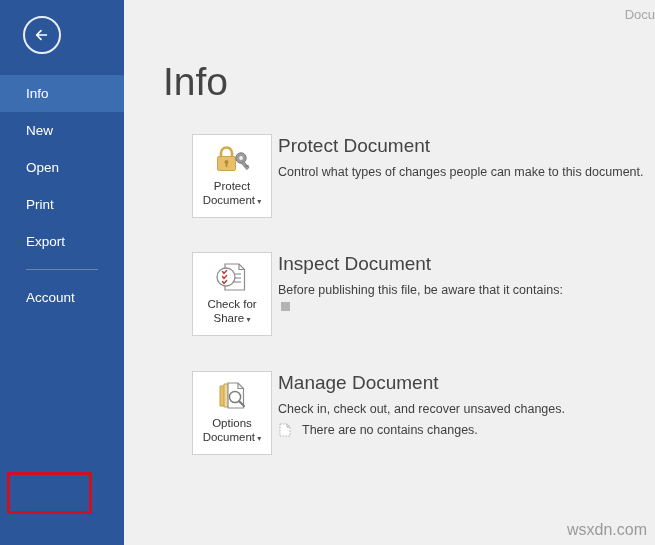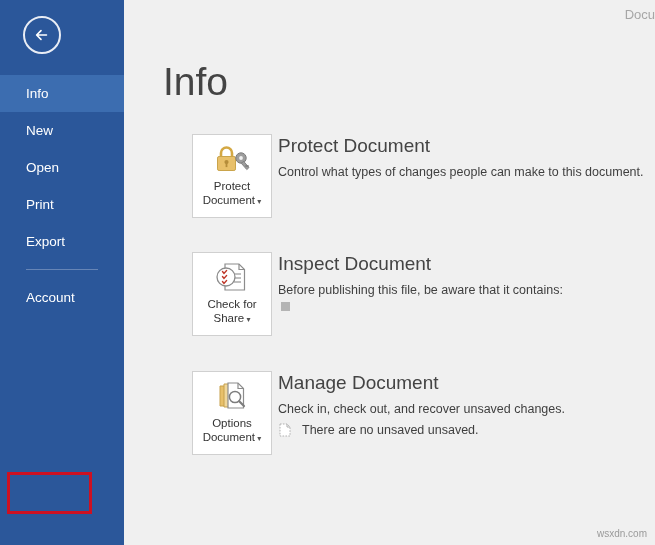--- a/index.html
+++ b/index.html
@@ -173,21 +173,21 @@
   .bullet-doc {
     width: 12px; height: 14px;
     margin-right: 11px;
     margin-left: 1px;
     flex: none;
   }
 
   #watermark {
     position: absolute;
     right: 8px; bottom: 6px;
-    font-size: 10px;
+    font-size: 16px;
     color: #9a9a9a;
   }
 </style>
 </head>
 <body>
 
 <div id="app">
 
   <div id="sidebar">
 
@@ -294,20 +294,20 @@
       <div class="sec-text">
         <div class="sec-head">Manage Document</div>
         <div class="sec-desc">Check in, check out, and recover unsaved changes.</div>
         <div class="bullet-row">
           <span class="bullet-doc">
             <svg width="12" height="14" viewBox="0 0 12 14">
               <path d="M1 1 H8 L11 4 V13 H1 Z" fill="#ffffff" stroke="#b0b0b0" stroke-width="1" stroke-dasharray="1.6 1.3"></path>
               <path d="M8 1 V4 H11" fill="none" stroke="#b0b0b0" stroke-width="1"></path>
             </svg>
           </span>
-          <span>There are no unsaved unsaved.</span>
+          <span>There are no contains changes.</span>
         </div>
       </div>
     </div>
 
     <div id="watermark">wsxdn.com</div>
   </div>
 </div>
 
 </body></html>

